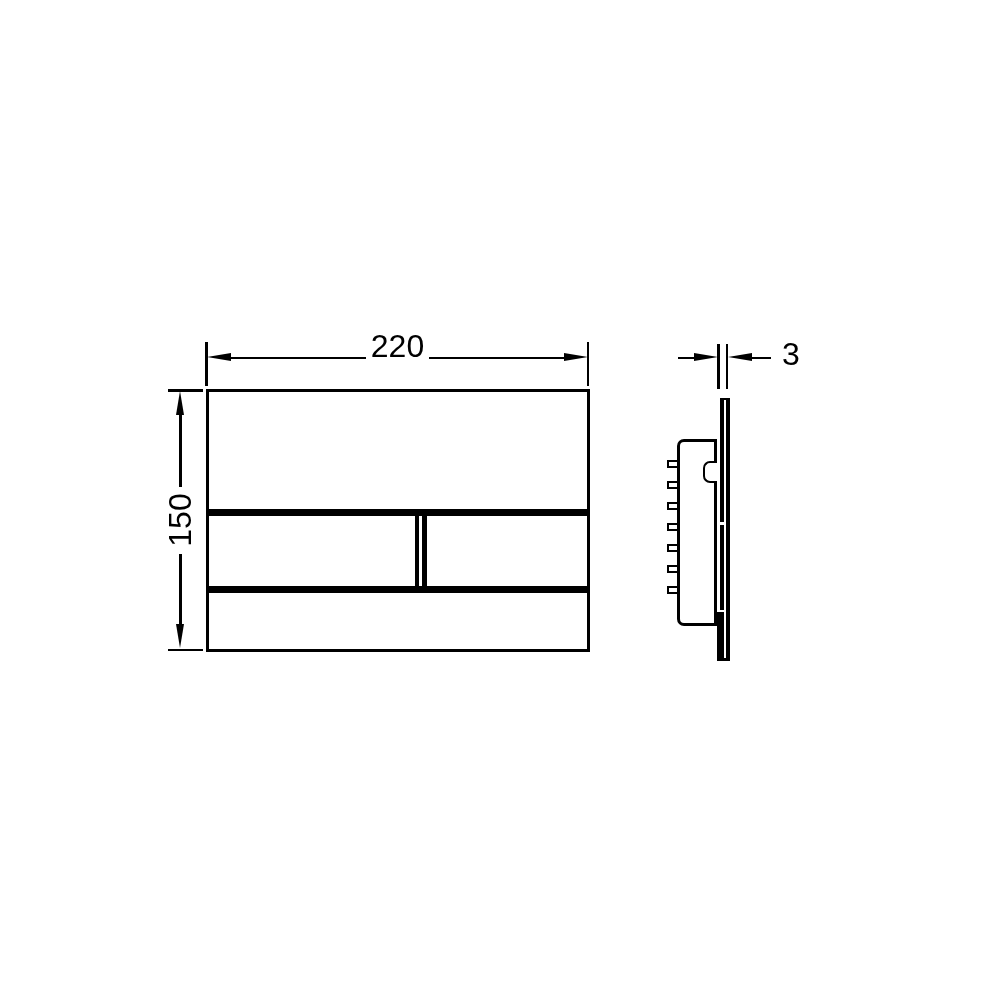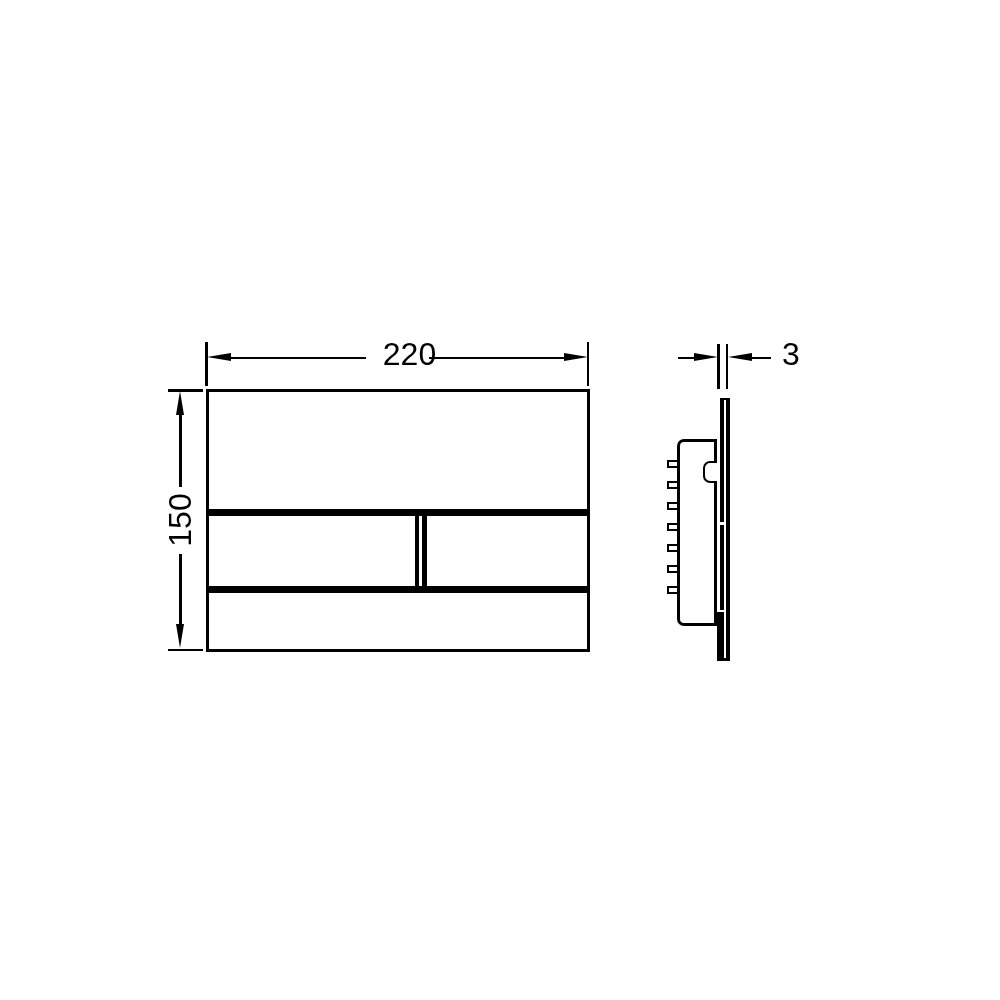--- a/index.html
+++ b/index.html
@@ -59,21 +59,21 @@
     <div class="wln" style="left:716.5px; top:609.5px; width:7px; height:2px;"></div>
   </div>
 
   <div class="g">
     <div class="ln" style="left:205px; top:342px; width:2.5px; height:44px;"></div>
     <div class="ln" style="left:586.5px; top:342px; width:2.5px; height:44px;"></div>
     <div class="ah ah-left" style="left:207px; top:353.3px;"></div>
     <div class="ln" style="left:228px; top:356.6px; width:138px; height:2.5px;"></div>
     <div class="ln" style="left:429px; top:356.6px; width:138px; height:2.5px;"></div>
     <div class="ah ah-right" style="left:564px; top:353.3px;"></div>
-    <div class="dimtext" style="left:366px; top:338px; width:63px;margin-left:12px;">220</div>
+    <div class="dimtext" style="left:366px; top:330px; width:63px;">220</div>
   </div>
 
   <div class="g">
     <div class="ln" style="left:168px; top:389px; width:35px; height:2.5px;"></div>
     <div class="ln" style="left:168px; top:648.5px; width:35px; height:2.5px;"></div>
     <div class="ah ah-up" style="left:176.3px; top:391px;"></div>
     <div class="ln" style="left:179.4px; top:413px; width:2.5px; height:74px;"></div>
     <div class="ln" style="left:179.4px; top:554px; width:2.5px; height:74px;"></div>
     <div class="ah ah-down" style="left:176.3px; top:624px;"></div>
     <div class="dimtext rot" style="left:130px; top:504px; width:100px; height:32px;">150</div>

